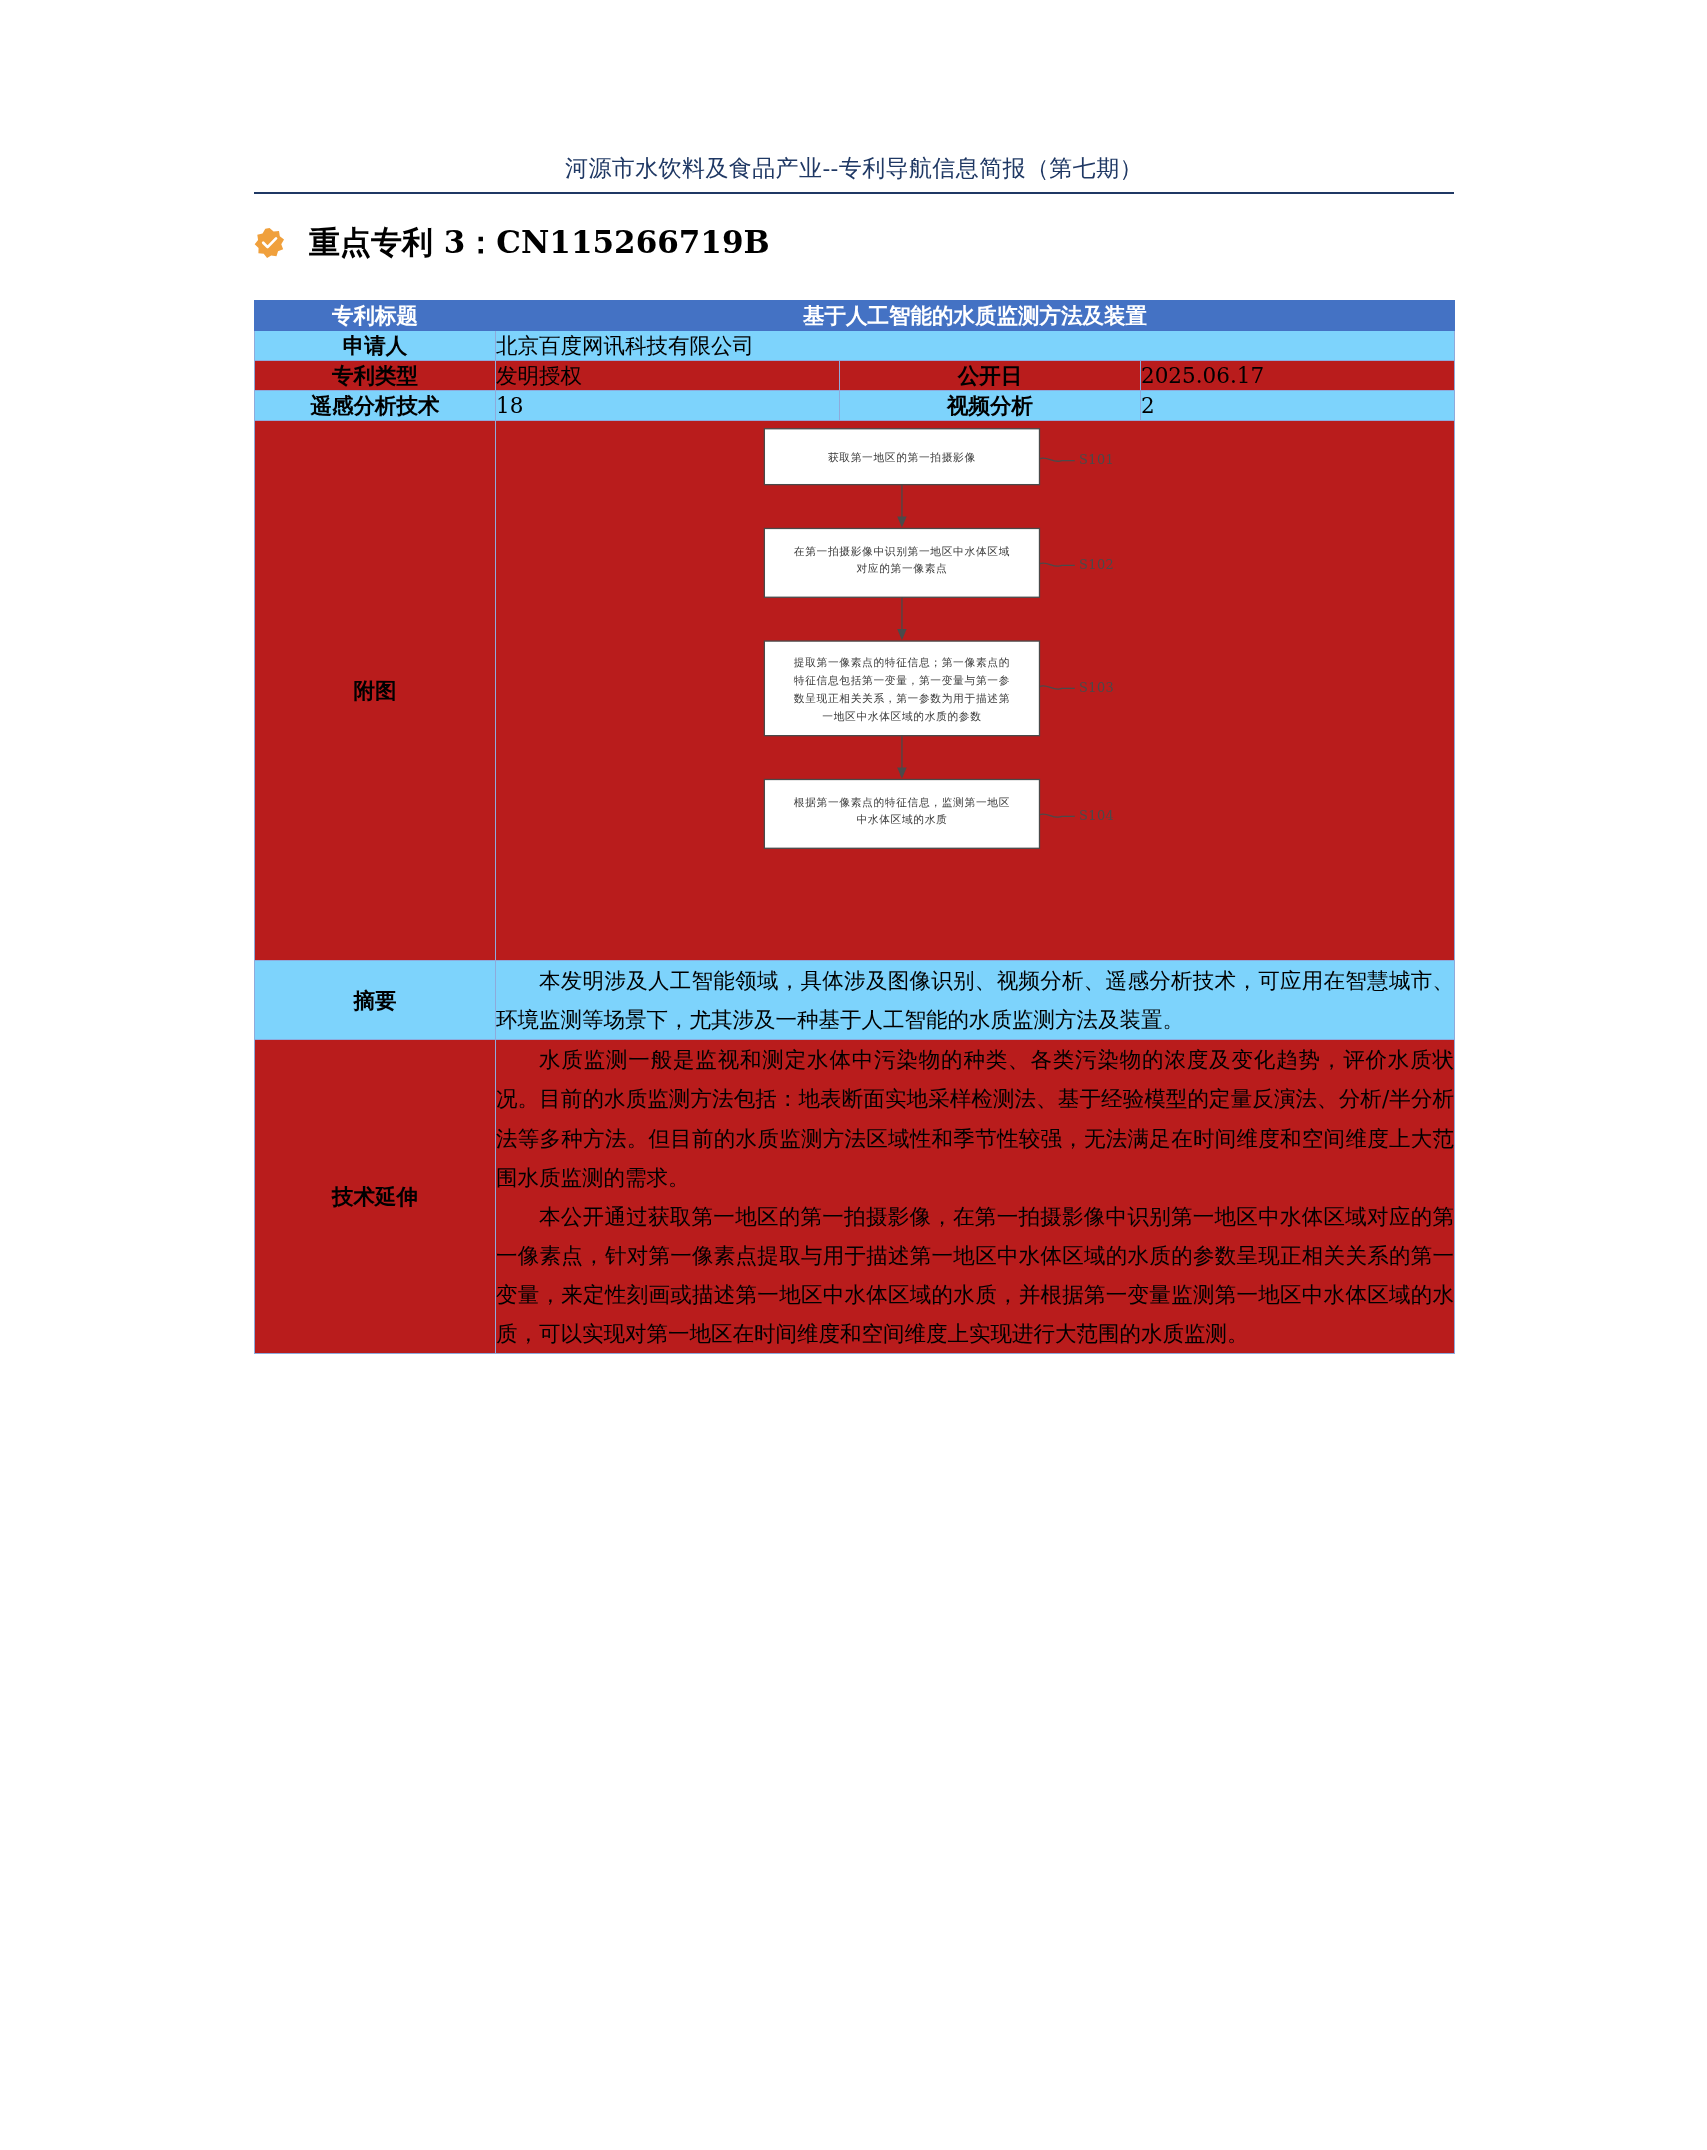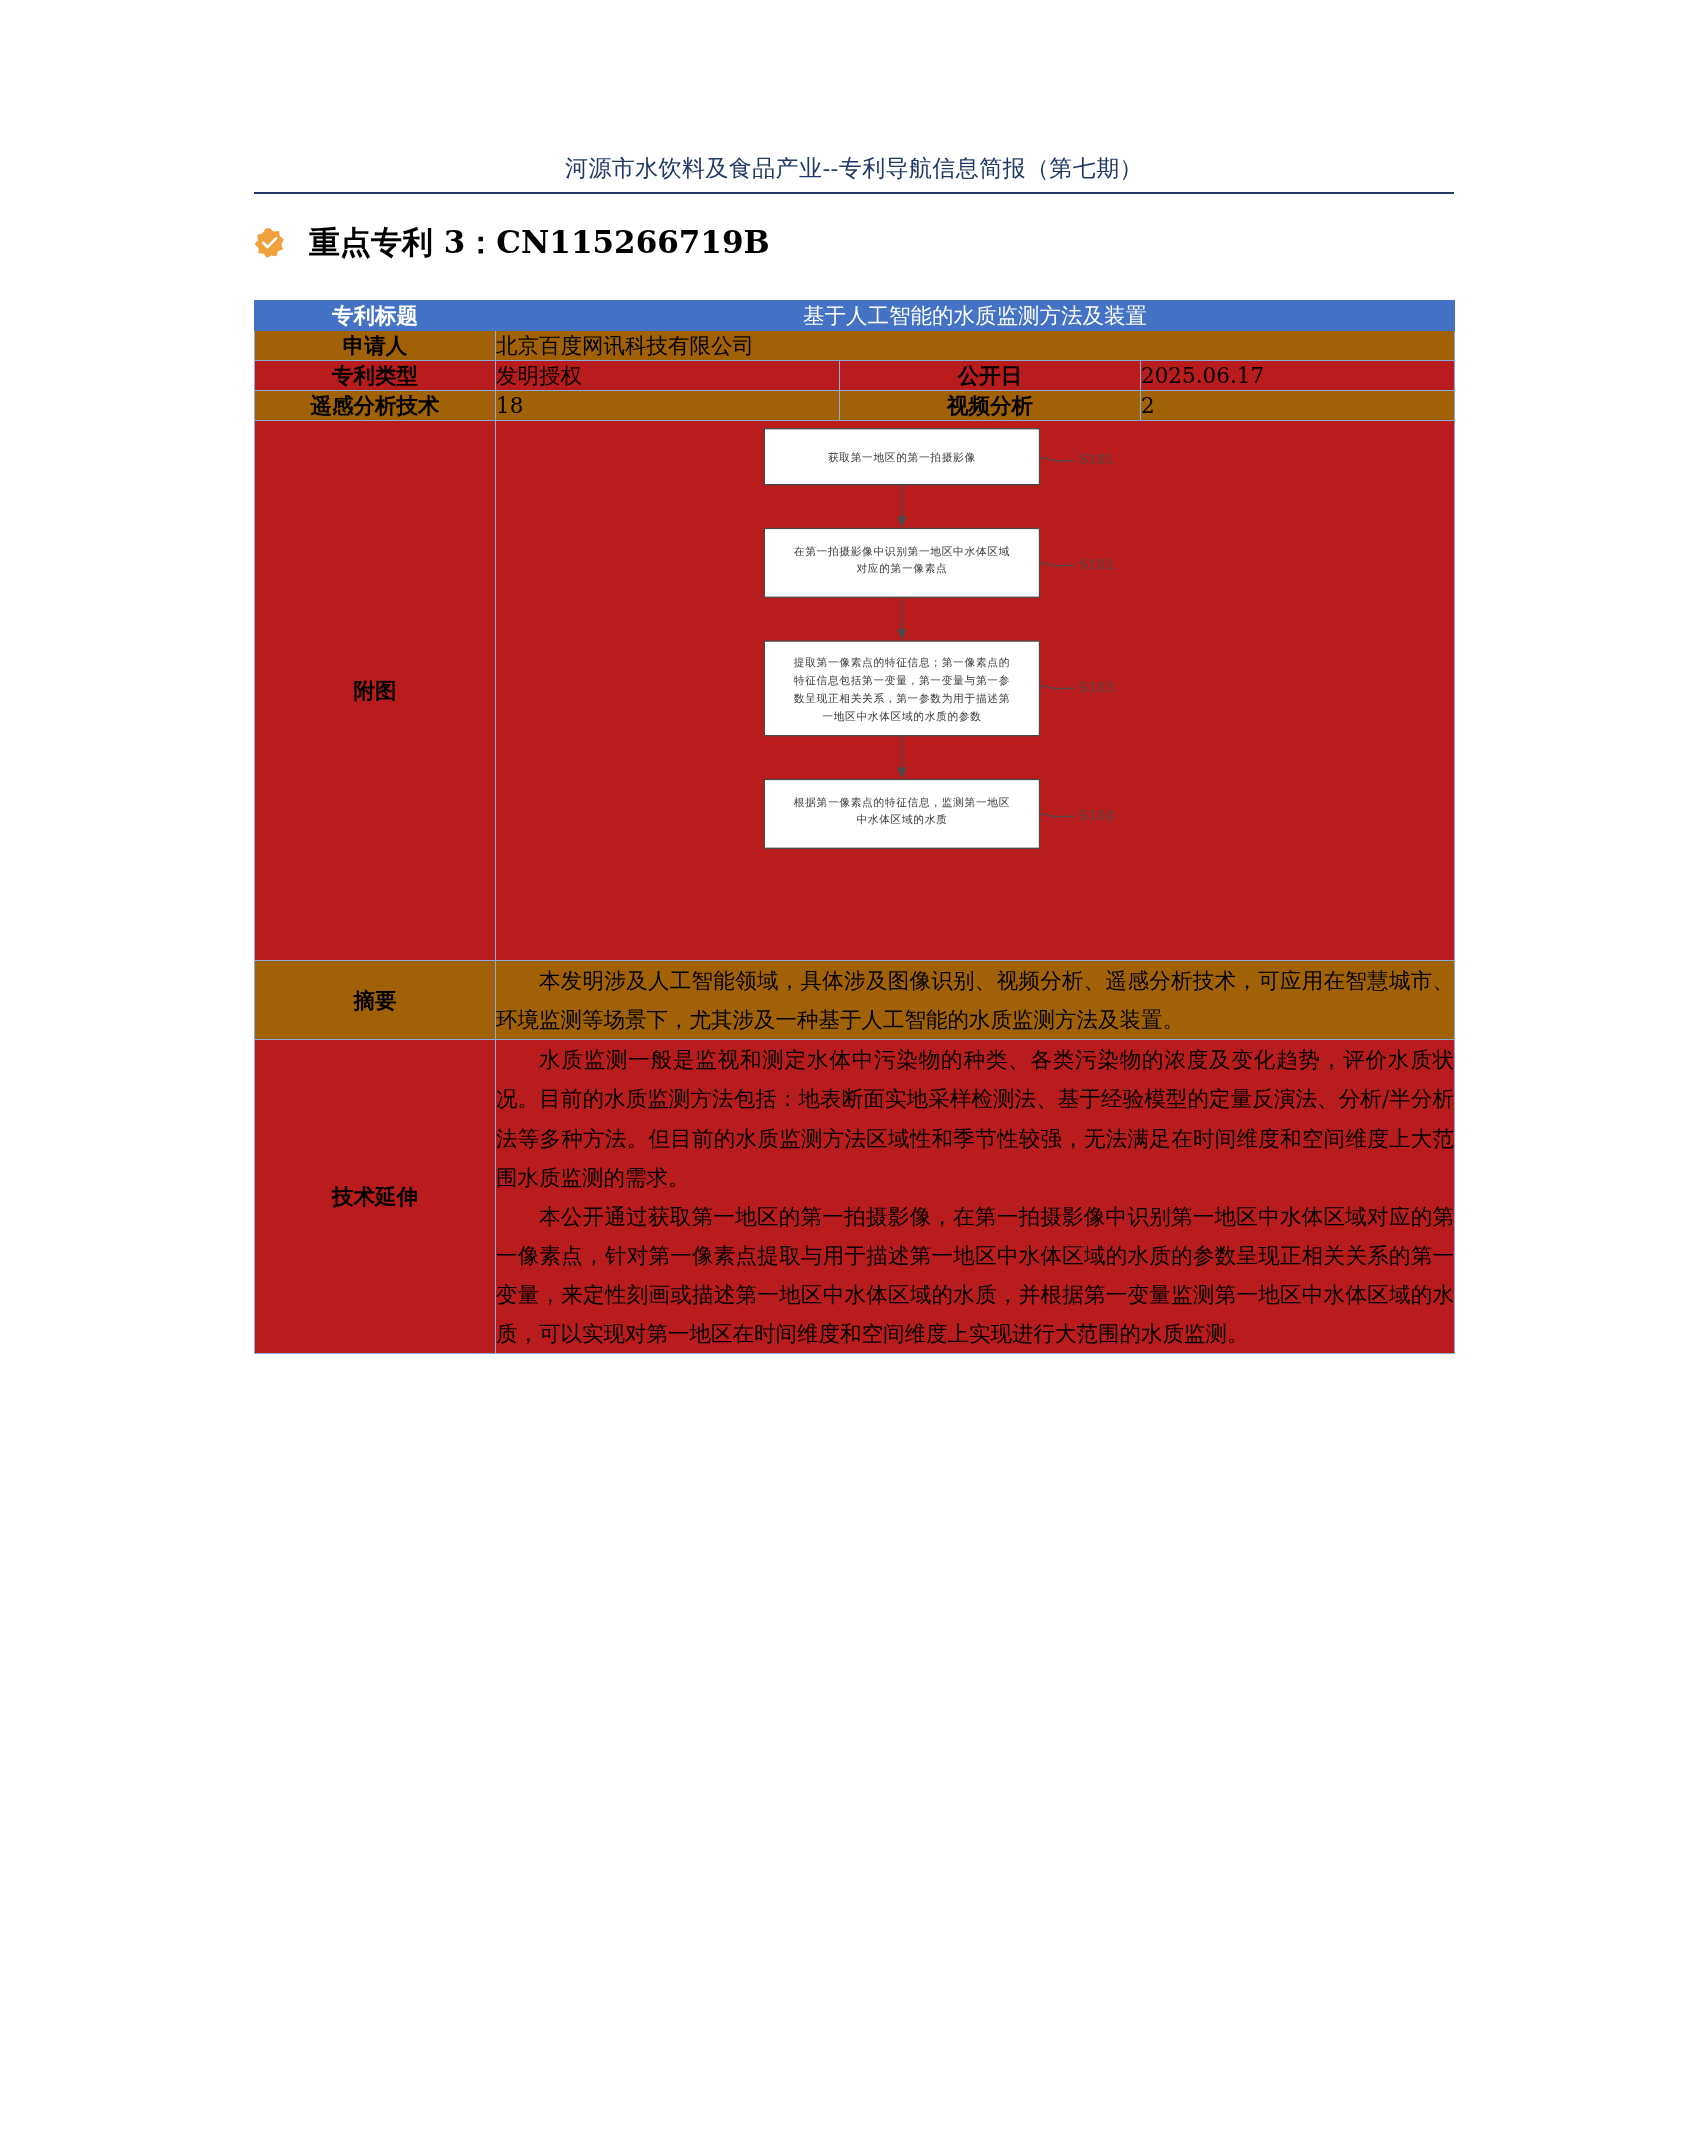--- a/index.html
+++ b/index.html
@@ -89,38 +89,38 @@
     font-family: "DejaVu Serif", "Liberation Serif", serif;
     font-size: 21.5px;
     color: #000000;
   }
   .row-blue td {
     background: #4472C4;
     color: #ffffff;
     border-color: #4472C4;
   }
   .row-lightblue td {
-    background: #a16207;
+    background: #7dd3fc;
   }
   .row-white td {
     background: #b91c1c;
   }
 
   .cell-label {
     text-align: center;
     font-weight: bold;
     padding: 11.2px 4.3px;
   }
   .cell-value {
     text-align: left;
     padding: 11.2px 6px;
   }
   .cell-title-value {
     text-align: center;
-    font-weight: normal;
+    font-weight: bold;
     padding: 13px 6px;
     font-size: 22.4px;
     margin-top: 13px;
   }
 
   
   .cell-figure {
     background: #ffffff;
     padding: 11.2px 0 11.2px 0;
   }

